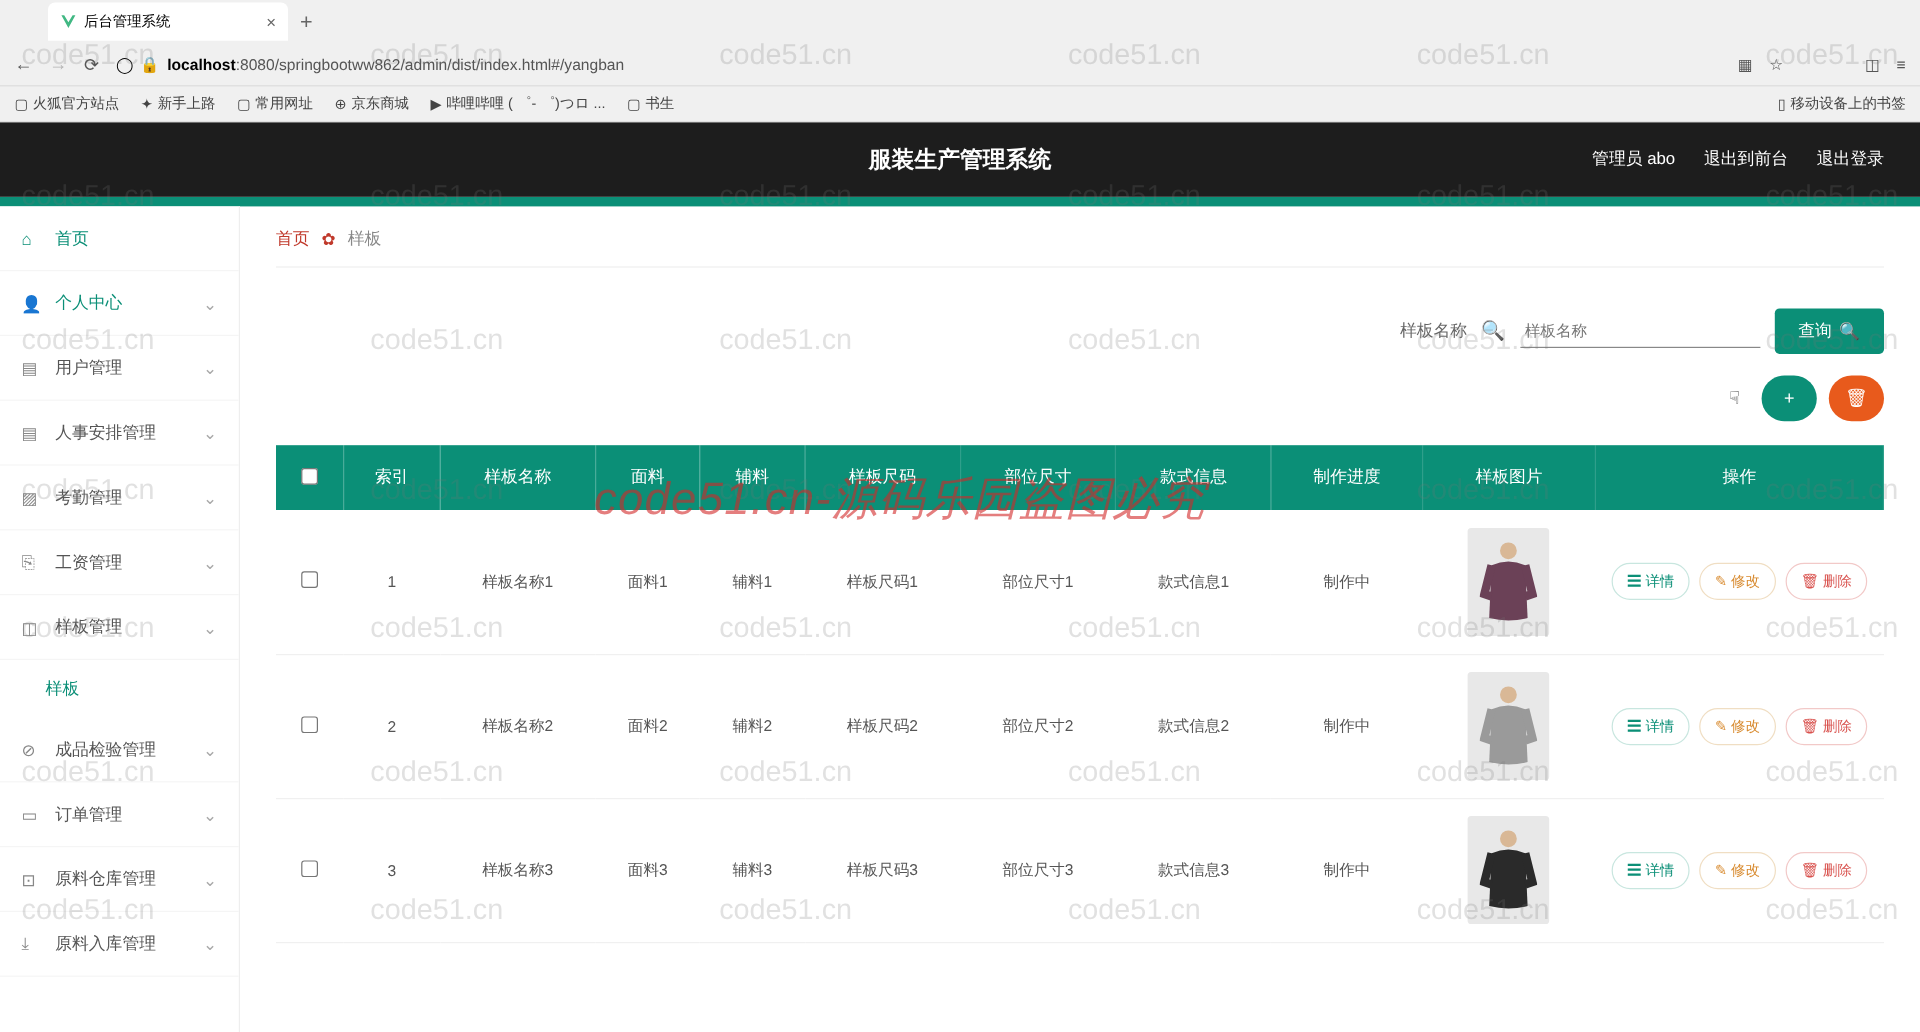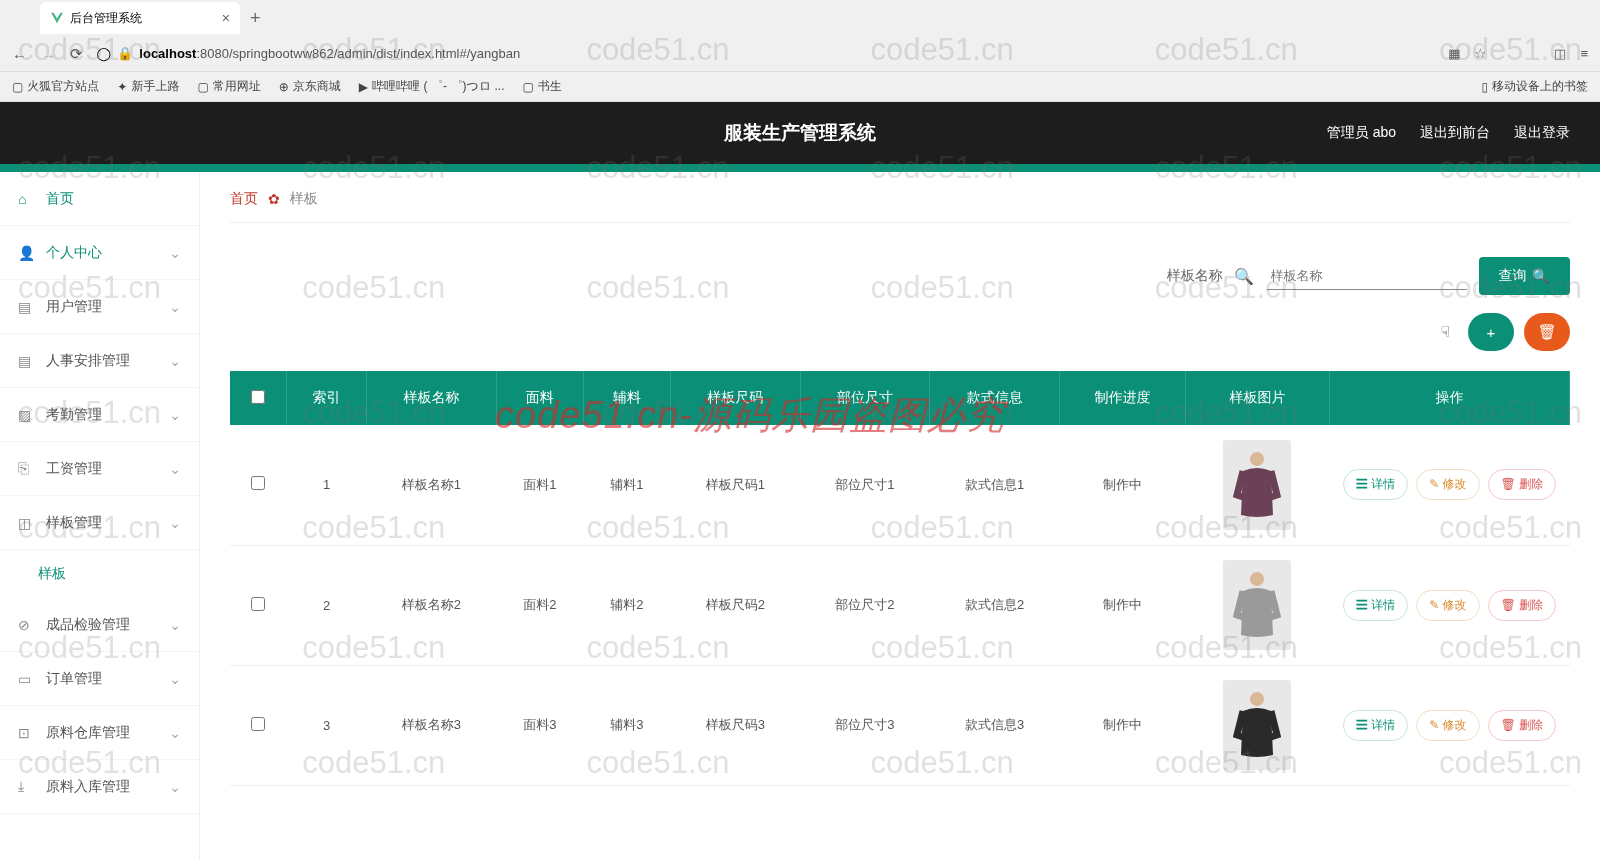--- a/index.html
+++ b/index.html
@@ -66,21 +66,21 @@
 .img-thumb { width: 68px; height: 90px; background: #e8e8e8; border-radius: 3px; display: inline-flex; align-items: center; justify-content: center; }
 .img-thumb svg { width: 48px; height: 76px; }
 .row-actions { display: flex; gap: 8px; justify-content: center; }
 .row-btn { border: 1px solid #ddd; background: #fff; border-radius: 18px; padding: 6px 12px; font-size: 12px; cursor: pointer; display: flex; align-items: center; gap: 3px; }
 .row-btn.teal { color: #0b8f77; border-color: #c8e6df; }
 .row-btn.orange { color: #d88a2e; border-color: #f0dec3; }
 .row-btn.red { color: #d9534f; border-color: #f2c9c8; }
 
 
 .watermark { position: fixed; top: 0; left: 0; right: 0; bottom: 0; pointer-events: none; z-index: 1; background-image: repeating-linear-gradient(0deg, transparent 0 1px, transparent 1px 100px); }
-.wm-row { position: absolute; left: 0; right: 0; display: flex; justify-content: space-between; color: rgba(120,120,120,0.22); font-size: 31px; font-family: Arial; padding: 0 18px; }
+.wm-row { position: absolute; left: 0; right: 0; display: flex; justify-content: space-between; color: rgba(120,120,120,0.22); font-size: 24px; font-family: Arial; padding: 0 18px; }
 .wm-big { position: absolute; top: 390px; left: 495px; color: rgba(210,40,40,0.6); font-size: 38px; font-weight: 500; letter-spacing: 1px; font-style: italic; }
 </style>
 </head>
 <body>
 
 <div class="browser-chrome">
   <div class="tab-bar">
     <div class="tab">
       <span style="display:flex;align-items:center;">
         <svg class="tab-icon" viewBox="0 0 24 24">

